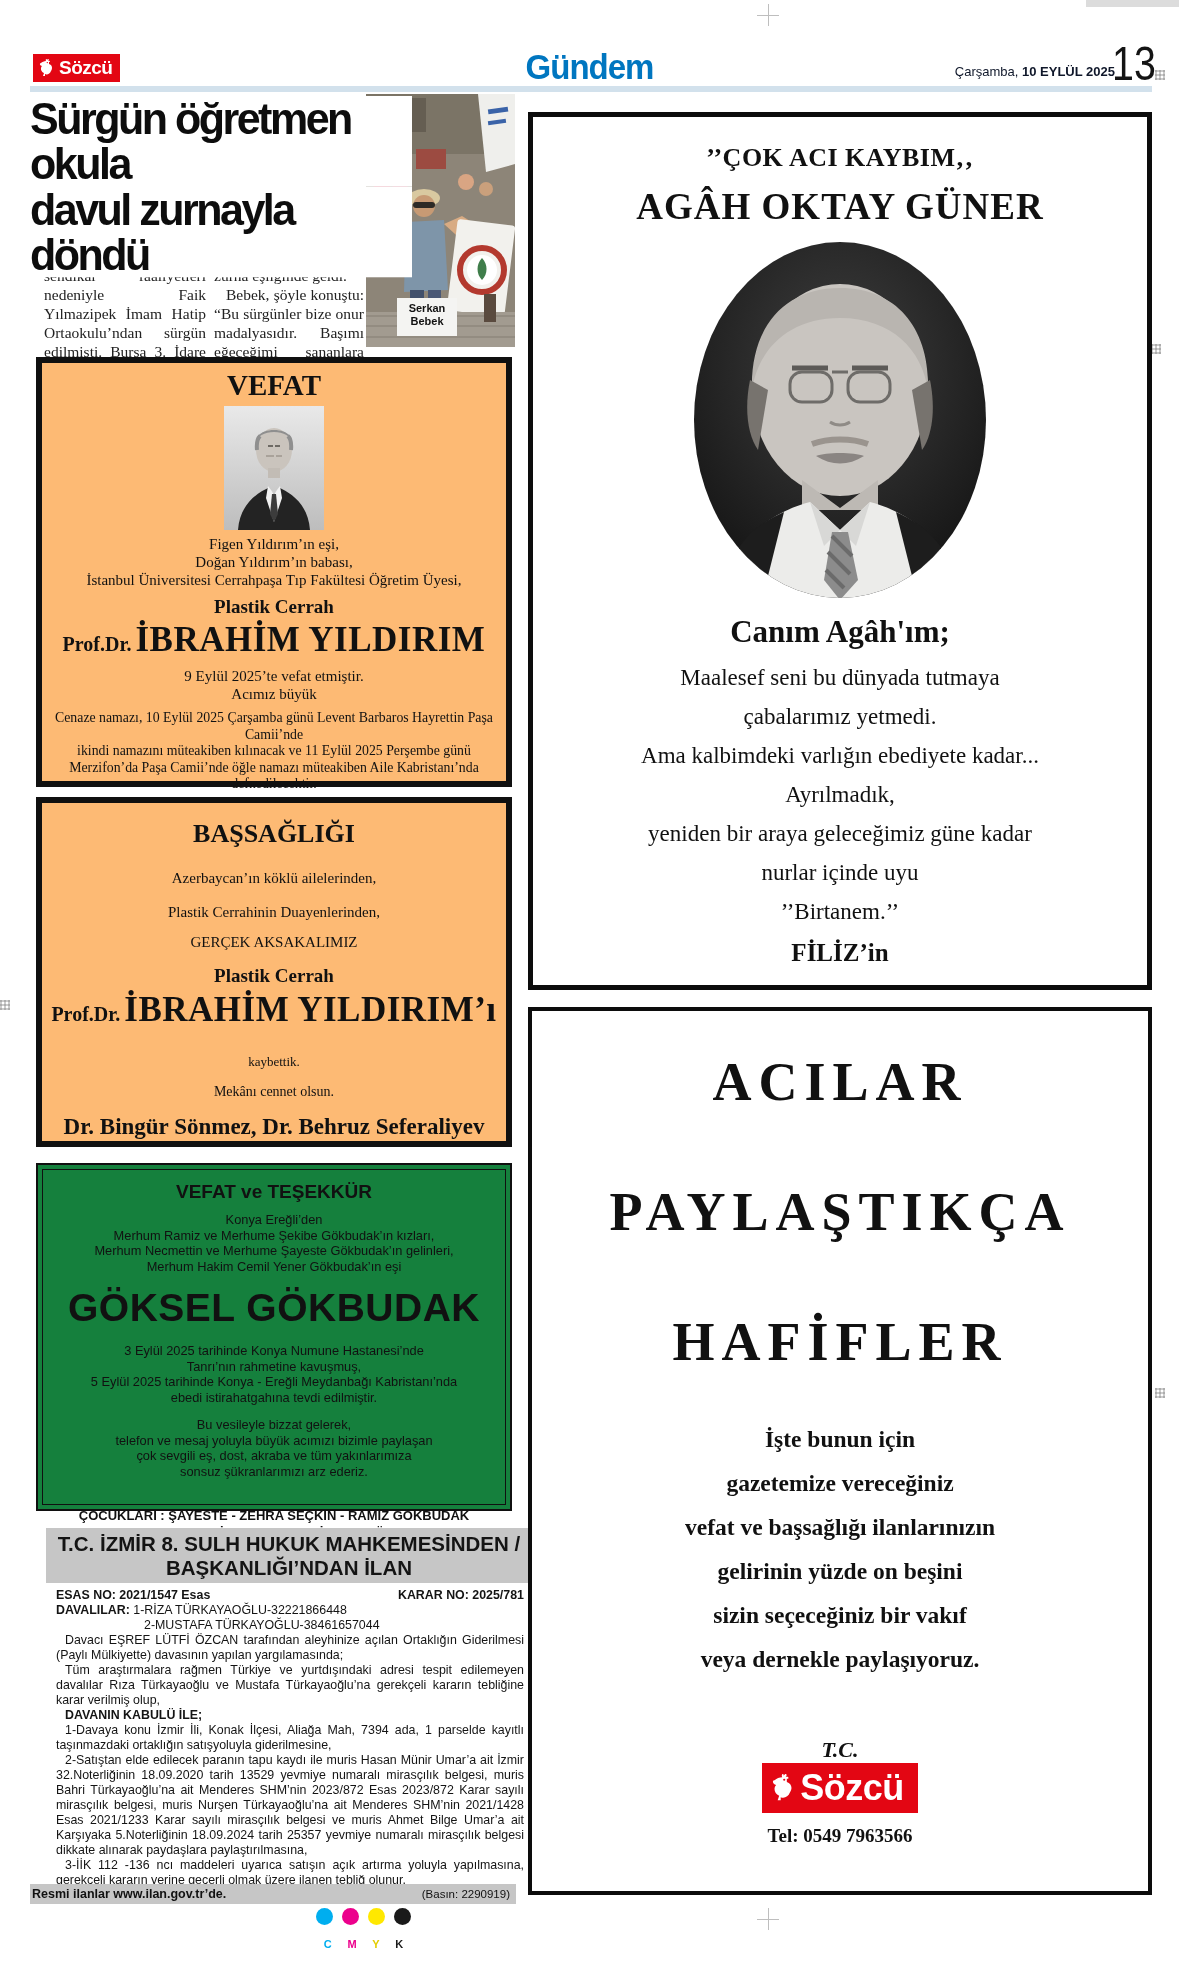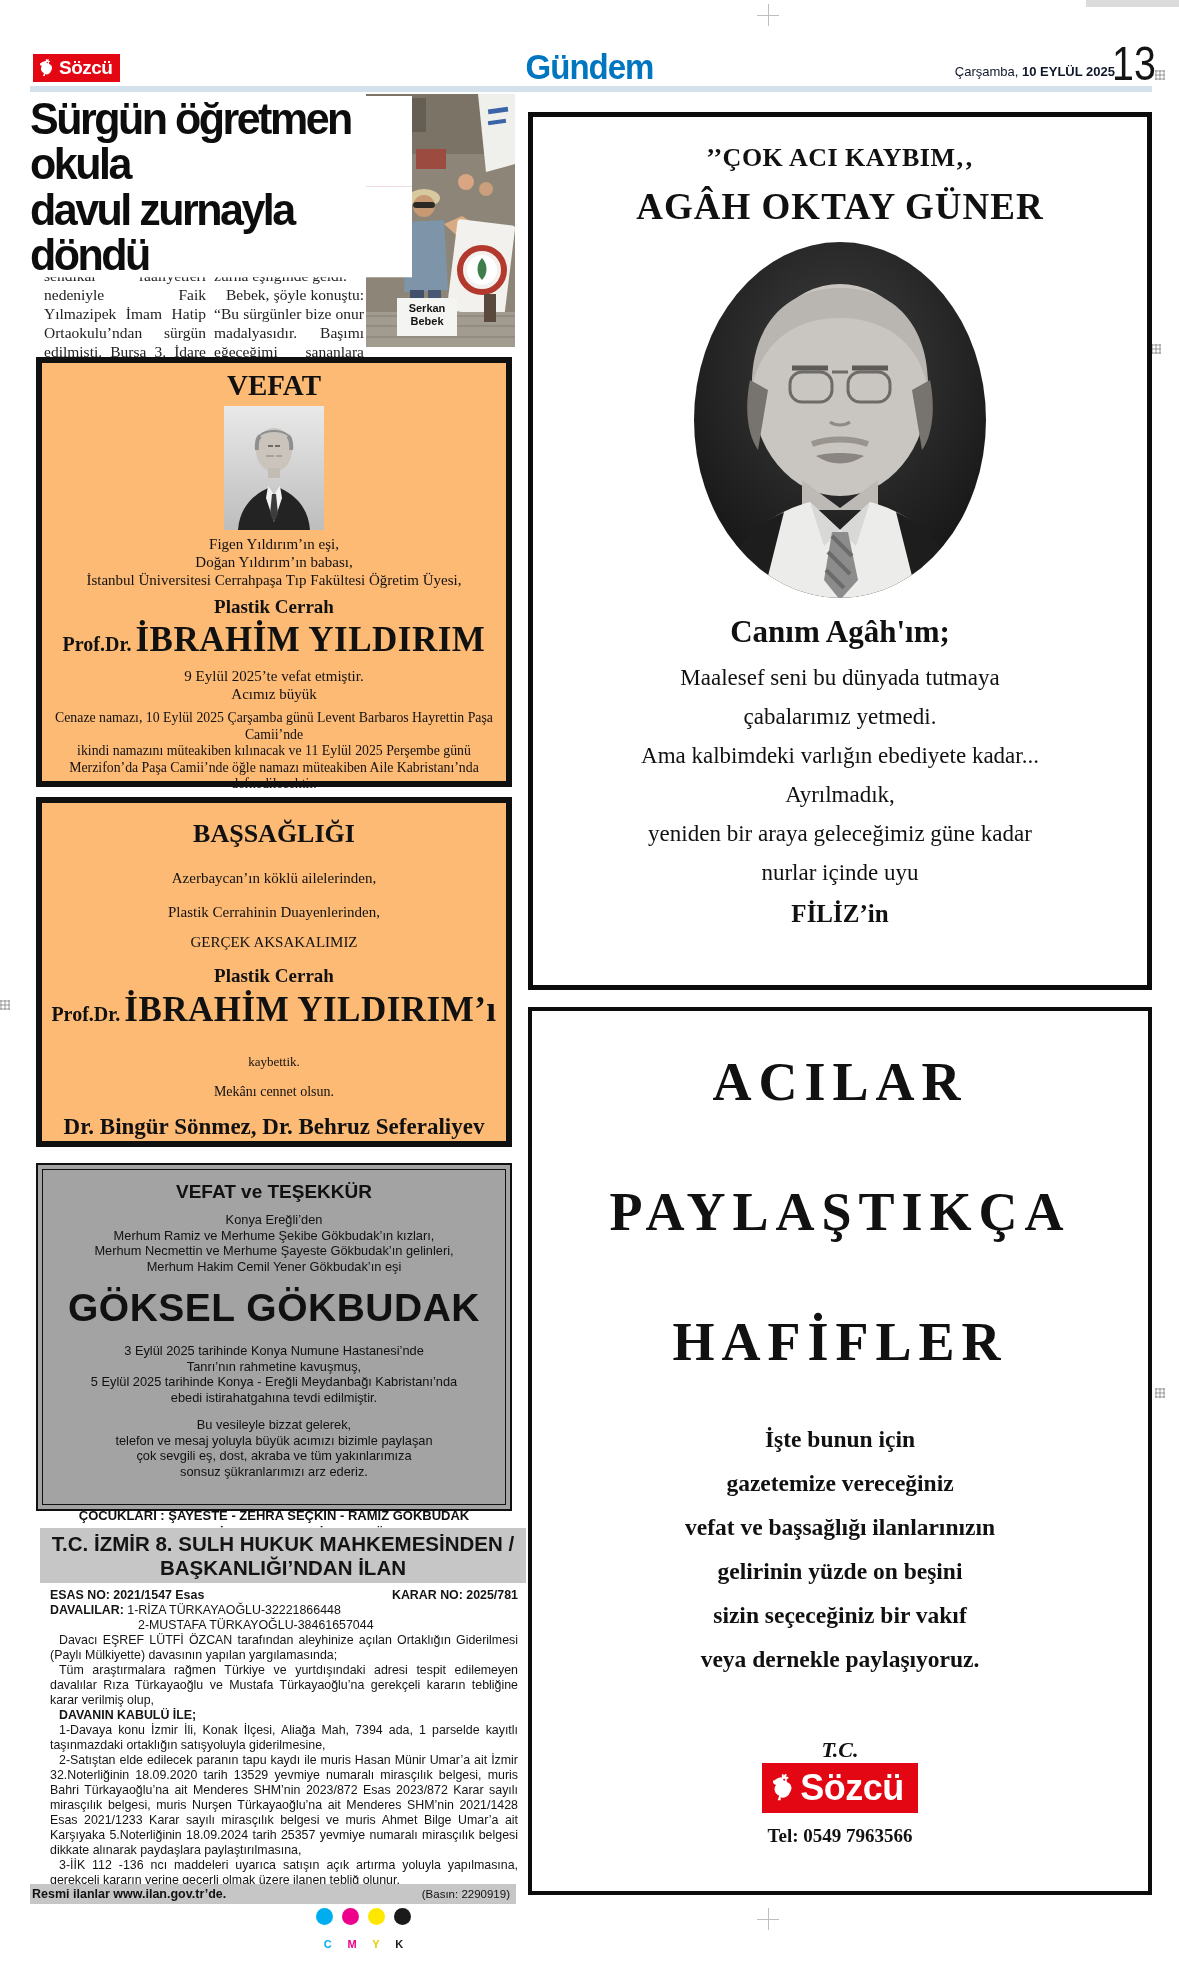--- a/index.html
+++ b/index.html
@@ -21,21 +21,21 @@
             letter-spacing:-2.5px;line-height:44px;color:#0d0d0d;transform:scaleY(1.03);
             transform-origin:left top;}
   .headline span{background:#fff;padding-right:6px;display:inline-block;}
   .bodycol{font-size:15.5px;line-height:19px;text-align:justify;color:#222;}
   .bodycol p{margin:0;text-indent:12px;}
   .byline{font-family:"Liberation Sans",sans-serif;font-weight:bold;font-size:14px;margin-top:4px;}
   .photo-caption{background:#f4f4f2;color:#111;font-family:"Liberation Sans",sans-serif;
                  font-weight:bold;font-size:11px;line-height:13px;text-align:center;padding-top:4px;}
   
   .obit{border:6px solid #101010;text-align:center;background:#fdba74;}
-  .obit-thin{border:2px solid #101010;text-align:center;background:#a3a3a3;}
+  .obit-thin{border:2px solid #101010;text-align:center;background:#15803d;}
   .inner-line{position:absolute;left:4px;top:4px;right:4px;bottom:4px;border:1px solid #101010;pointer-events:none;}
   .small-line{font-size:15px;line-height:18px;}
   .prof{font-size:19px;font-weight:bold;}
   .bigname{font-size:35px;font-weight:bold;letter-spacing:.5px;}
   .nameprefix{font-size:20px;font-weight:bold;}
   .memorial-line{font-size:23px;line-height:39px;}
   .ad-line{font-size:23.5px;line-height:44px;font-weight:bold;}
   .ad-head{font-size:54px;font-weight:bold;letter-spacing:7px;}
   
   .graybar{background:#c6c6c6;}
@@ -217,21 +217,21 @@
     <div style="font-size:12.8px;line-height:15.5px;margin-top:12px;">
       <div>Bu vesileyle bizzat gelerek,</div>
       <div>telefon ve mesaj yoluyla büyük acımızı bizimle paylaşan</div>
       <div>çok sevgili eş, dost, akraba ve tüm yakınlarımıza</div>
       <div>sonsuz şükranlarımızı arz ederiz.</div>
     </div>
     <div class="b" style="font-size:13px;margin-top:29px;">ÇOCUKLARI : ŞAYESTE - ZEHRA SEÇKİN - RAMİZ GÖKBUDAK</div>
     <div class="b" style="font-size:13px;margin-top:2px;">TORUNLARI: CEMİL YENER - DEMİRHAN GÖKBUDAK</div>
   </div>
 
-  <div class="abs" style="left:40px;top:1528px;width:486px;">
+  <div class="abs" style="left:46px;top:1528px;width:486px;">
     <div class="graybar" style="padding:4px 0 3px;">
       <div class="legal-title">T.C. İZMİR 8. SULH HUKUK MAHKEMESİNDEN /</div>
       <div class="legal-title">BAŞKANLIĞI’NDAN İLAN</div>
     </div>
     <div class="legal-body" style="padding:5px 8px 0 10px;">
       <div style="display:flex;justify-content:space-between;">
         <span class="b">ESAS NO: 2021/1547 Esas</span>
         <span class="b">KARAR NO: 2025/781</span>
       </div>
       <div>
@@ -291,20 +291,21 @@
       </svg>
     </div>
     <div class="b ser" style="font-size:31px;margin-top:14px;">Canım Agâh'ım;</div>
     <div style="margin-top:8px;">
       <div class="memorial-line">Maalesef seni bu dünyada tutmaya</div>
       <div class="memorial-line">çabalarımız yetmedi.</div>
       <div class="memorial-line">Ama kalbimdeki varlığın ebediyete kadar...</div>
       <div class="memorial-line">Ayrılmadık,</div>
       <div class="memorial-line">yeniden bir araya geleceğimiz güne kadar</div>
       <div class="memorial-line">nurlar içinde uyu</div>
+      <div class="memorial-line">’’Birtanem.’’</div>
     </div>
     <div class="b ser" style="font-size:25px;margin-top:8px;">FİLİZ’in</div>
   </div>
 
   <div class="abs ctr" style="left:528px;top:1007px;width:616px;height:880px;border:4px solid #0c0c0c;">
     <div class="ad-head ser" style="margin-top:40px;">ACILAR</div>
     <div class="ad-head ser" style="margin-top:68px;">PAYLAŞTIKÇA</div>
     <div class="ad-head ser" style="margin-top:68px;">HAFİFLER</div>
     <div style="margin-top:44px;">
       <div class="ad-line">İşte bunun için</div>

